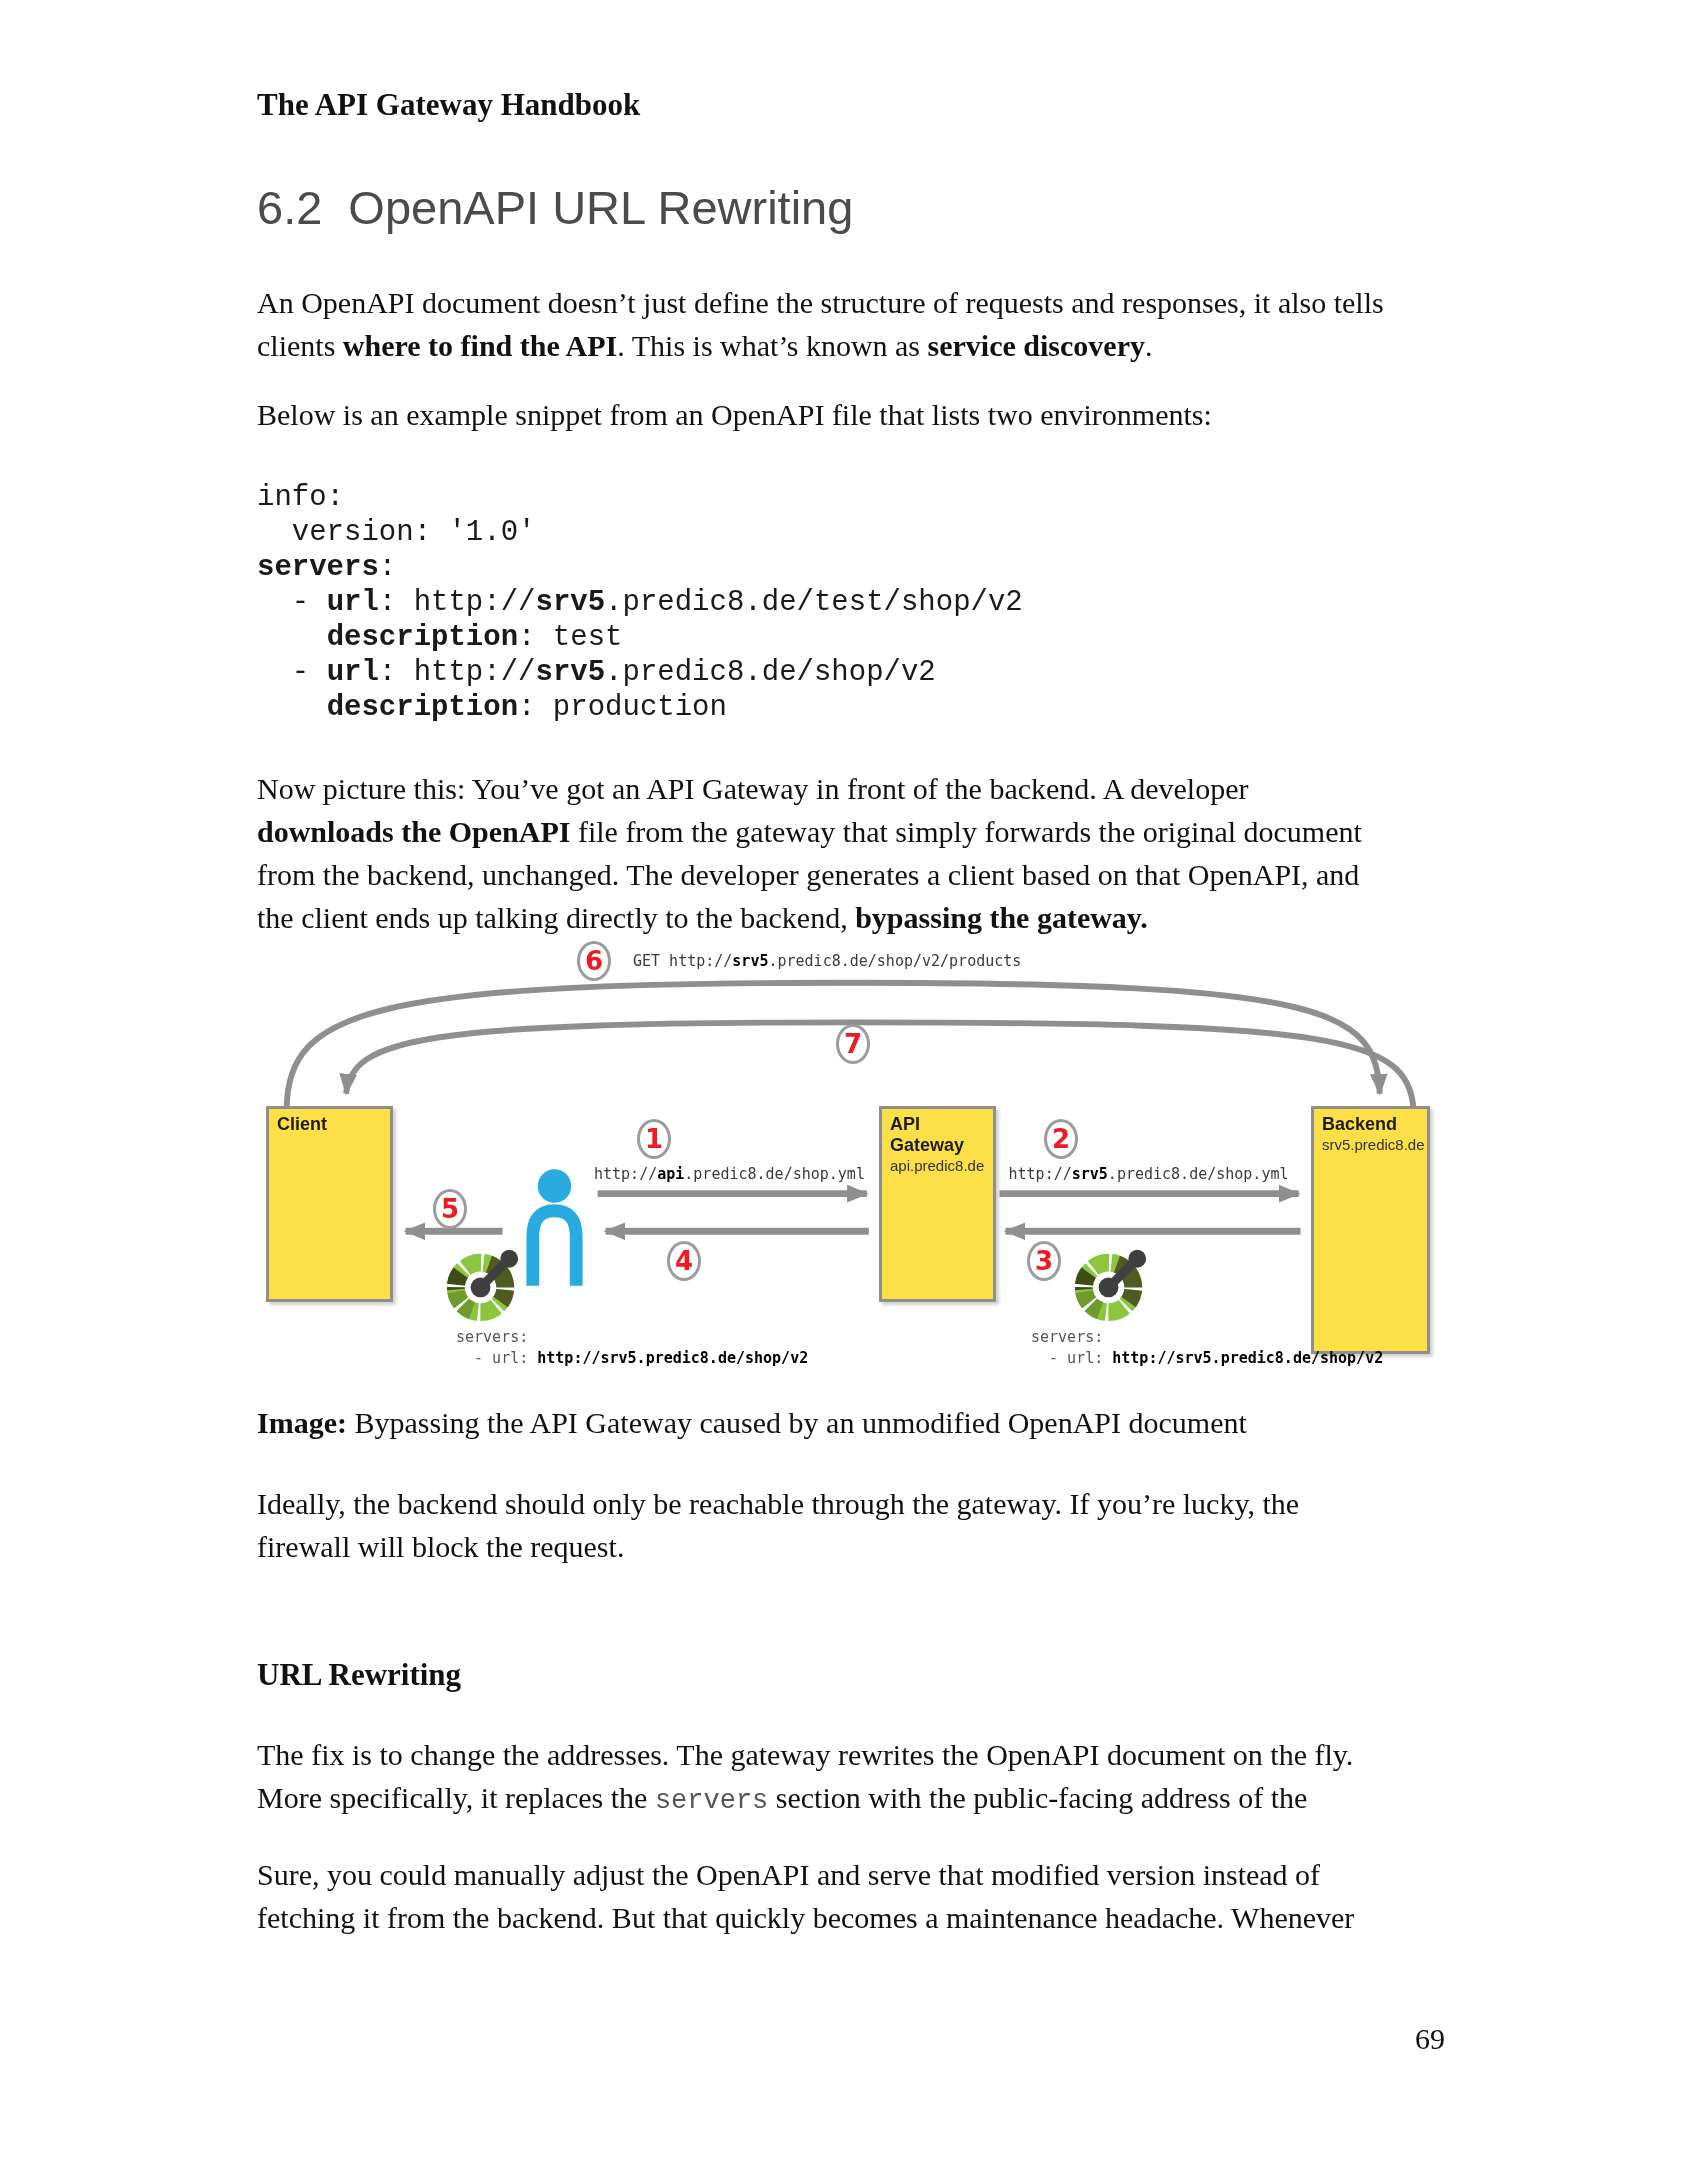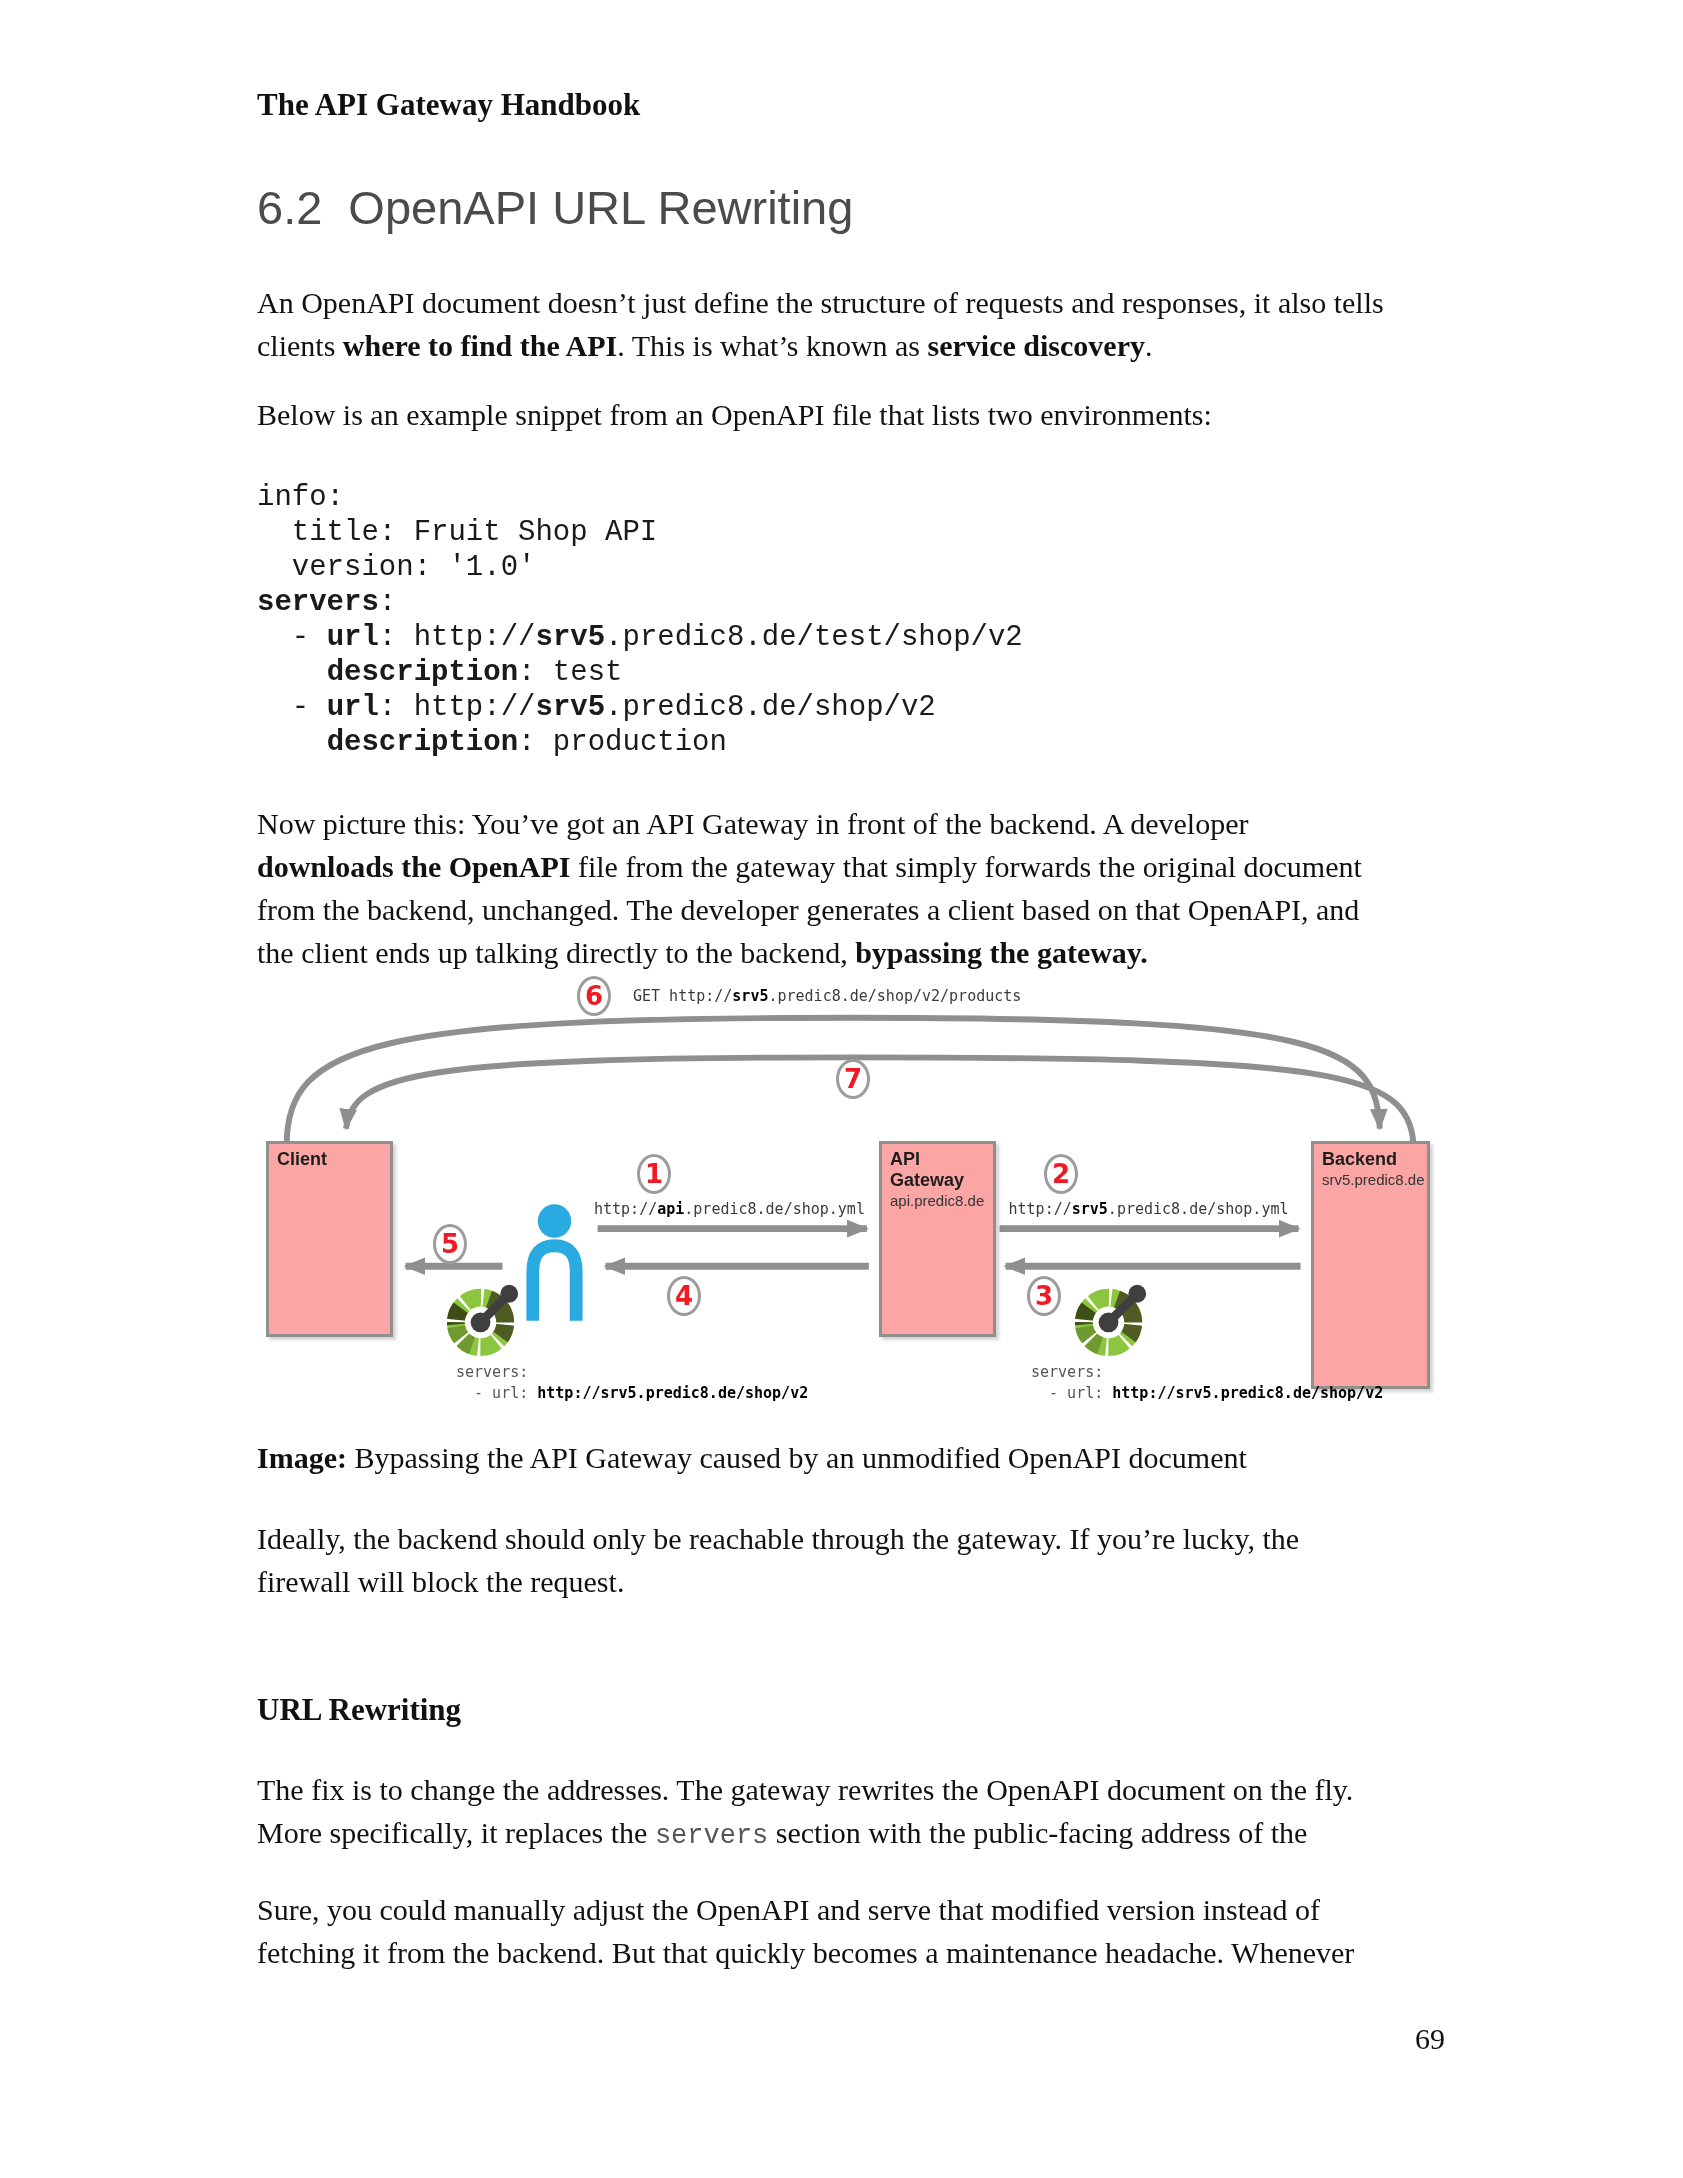--- a/index.html
+++ b/index.html
@@ -24,21 +24,21 @@
   .p3{margin-top:42px;}
   .caption{margin-top:26px;}
   .p4{margin-top:38px;}
   .subheading{margin-top:87px;font-size:31px;font-weight:bold;line-height:40px;}
   .p5{margin-top:38px;}
   .p6{margin-top:30px;}
 
   
   .diagram{position:relative;margin-top:0;width:1198px;height:436px;}
   .diagram svg.wires{position:absolute;left:0;top:0;}
-  .box{position:absolute;background:#fca5a5;border:3px solid #8f8f8f;box-sizing:border-box;
+  .box{position:absolute;background:#fde047;border:3px solid #8f8f8f;box-sizing:border-box;
        box-shadow:3px 3px 3px rgba(0,0,0,0.18);}
   .box .t{font-family:"Liberation Sans",sans-serif;font-weight:bold;font-size:18px;color:#1d1d1d;margin:5px 0 0 8px;}
   .box .s{font-family:"Liberation Sans",sans-serif;font-size:15px;color:#333;margin:1px 0 0 8px;}
   .step{position:absolute;width:34px;height:40px;border:3px solid #9c9c9c;border-radius:50%;
         background:#fff;color:#ee1b24;font-family:"DejaVu Sans",sans-serif;font-weight:bold;
         font-size:26px;display:flex;align-items:center;justify-content:center;box-sizing:border-box;}
   .dmono{position:absolute;font-family:"DejaVu Sans Mono",monospace;font-size:15px;color:#3a3a3a;white-space:pre;}
   .dmono .b{color:#000;}
   .servers-block{position:absolute;font-family:"DejaVu Sans Mono",monospace;font-size:15px;color:#555;}
   .servers-block .ln{white-space:pre;line-height:21px;}
@@ -61,21 +61,20 @@
   <div class="para p1">
       <div class="ln"><span>An OpenAPI document doesn’t just define the structure of requests and responses, it also tells</span></div>
       <div class="ln"><span>clients </span><span class="b">where to find the API</span><span>. This is what’s known as </span><span class="b">service discovery</span><span>.</span></div>
     </div>
   <div class="para p2">
       <div class="ln"><span>Below is an example snippet from an OpenAPI file that lists two environments:</span></div>
     </div>
 
   <div class="code">
       <div class="ln"><span>info:</span></div>
-      <div class="ln"><span>  title: Fruit Shop API</span></div>
       <div class="ln"><span>  version: '1.0'</span></div>
       <div class="ln"><span class="b">servers</span><span>:</span></div>
       <div class="ln"><span>  - </span><span class="b">url</span><span>: http://</span><span class="b">srv5</span><span>.predic8.de/test/shop/v2</span></div>
       <div class="ln"><span>    </span><span class="b">description</span><span>: test</span></div>
       <div class="ln"><span>  - </span><span class="b">url</span><span>: http://</span><span class="b">srv5</span><span>.predic8.de/shop/v2</span></div>
       <div class="ln"><span>    </span><span class="b">description</span><span>: production</span></div>
     </div>
 
   <div class="para p3">
       <div class="ln"><span>Now picture this: You’ve got an API Gateway in front of the backend. A developer</span></div>

